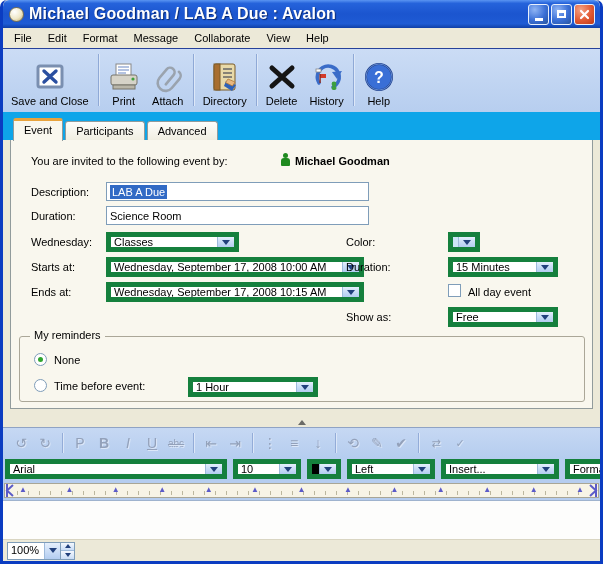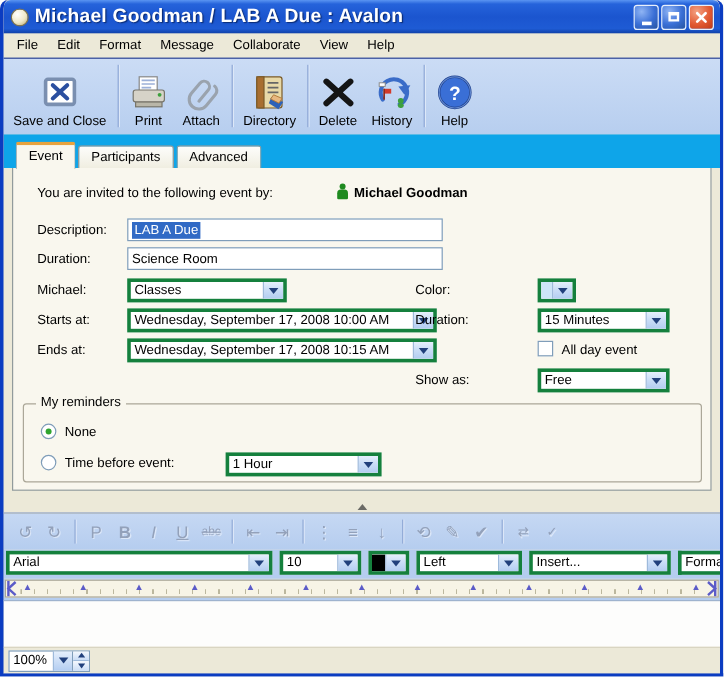--- a/index.html
+++ b/index.html
@@ -60,21 +60,21 @@
   .panel { position:absolute; left:7px; top:-1px; width:583px; height:270px;
     background:#F9F7EE; border:1px solid #919B9C; }
 
   .flabel { position:absolute; font-size:11px; color:#000; white-space:nowrap; }
   .fbold  { font-weight:bold; }
 
   .xinput { position:absolute; height:19px; background:#fff; border:1px solid #7F9DB9;
     font-size:11px; display:flex; align-items:center; padding-left:3px; overflow:hidden; }
   .sel-highlight { background:#316AC5; color:#fff; padding:1px 2px; }
 
-  .xselect { position:absolute; height:20px; background:#fff; border:3px solid #15803d;
+  .xselect { position:absolute; height:20px; background:#fff; border:5px solid #15803d;
     font-size:11px; display:flex; align-items:center; overflow:hidden; }
   .xsel-text { flex:1; padding-left:3px; white-space:nowrap; overflow:hidden; }
   .xsel-btn { flex:none; width:17px; height:100%; border-left:1px solid #9EBADB;
     background:linear-gradient(180deg,#E5EFFC 0%,#CBDEF7 45%,#B3CDF1 100%);
     display:flex; align-items:center; justify-content:center; }
   .arr { width:0; height:0; border-left:4px solid transparent; border-right:4px solid transparent;
     border-top:5px solid #21407C; }
   .swatch { flex:1; height:100%; }
 
   .xcheck { position:absolute; width:13px; height:13px; background:#fff;
@@ -280,21 +280,21 @@
       <span class="flabel" style="left:20px;top:46px">Description:</span>
       <div class="xinput" style="left:95px;top:42px;width:263px">
         <span class="sel-highlight">LAB A Due</span>
       </div>
 
       <span class="flabel" style="left:20px;top:70px">Duration:</span>
       <div class="xinput" style="left:95px;top:66px;width:263px">
         <span>Science Room</span>
       </div>
 
-      <span class="flabel" style="left:20px;top:96px">Michael:</span>
+      <span class="flabel" style="left:20px;top:96px">Wednesday:</span>
       <div class="xselect" style="left:95px;top:92px;width:133px">
         <span class="xsel-text">Classes</span>
         <span class="xsel-btn">
             <i class="arr"></i>
           </span>
       </div>
       <span class="flabel" style="left:335px;top:96px">Color:</span>
       <div class="xselect" style="left:437px;top:92px;width:32px">
         <span class="swatch" style="background: rgb(205, 229, 248);"></span>
         <span class="xsel-btn">

